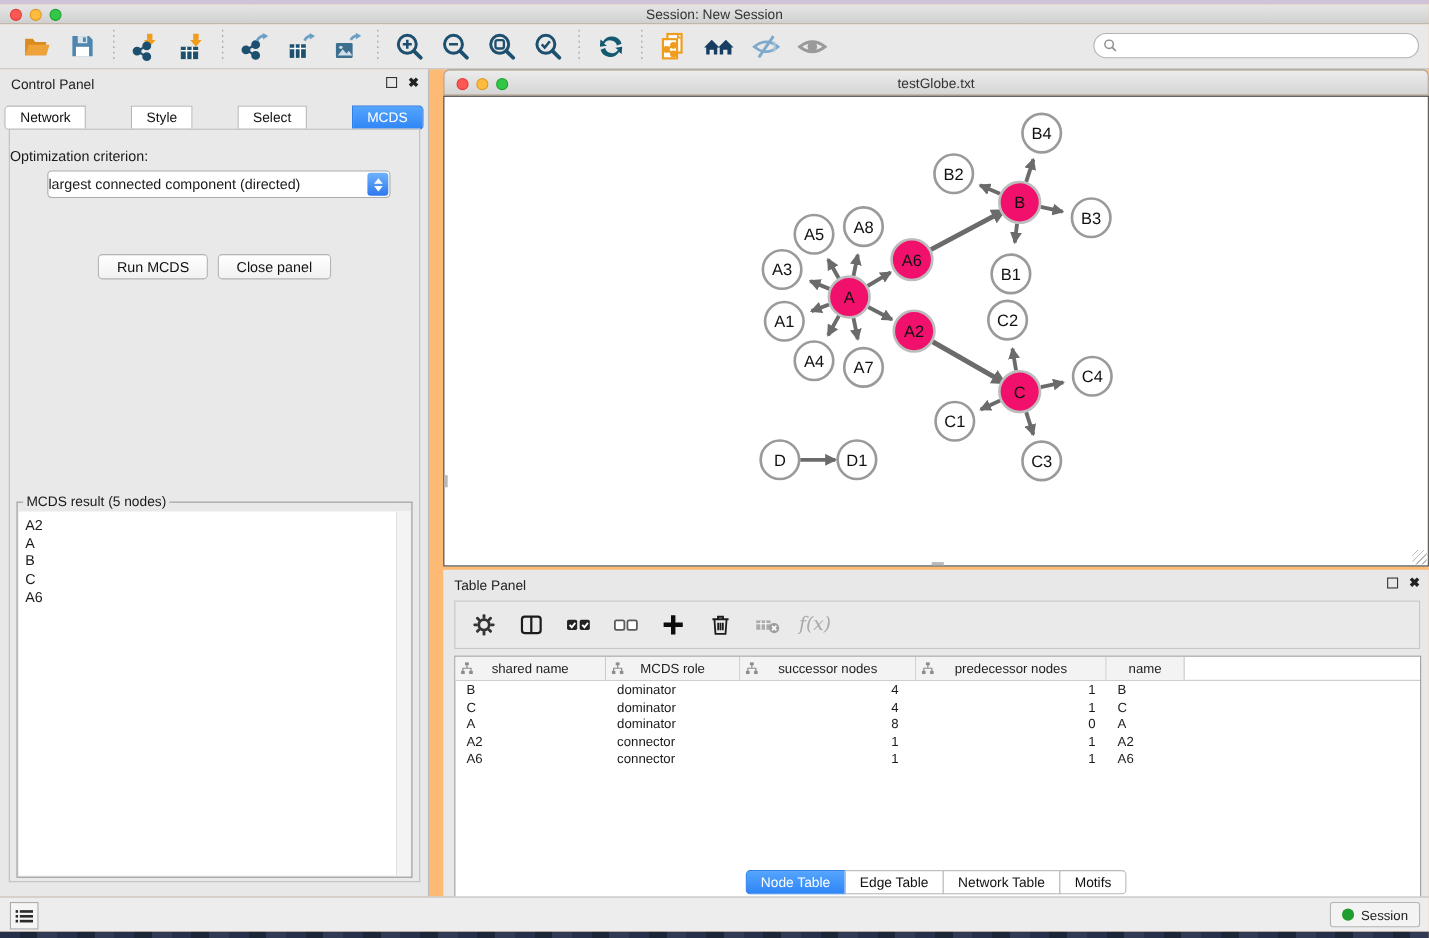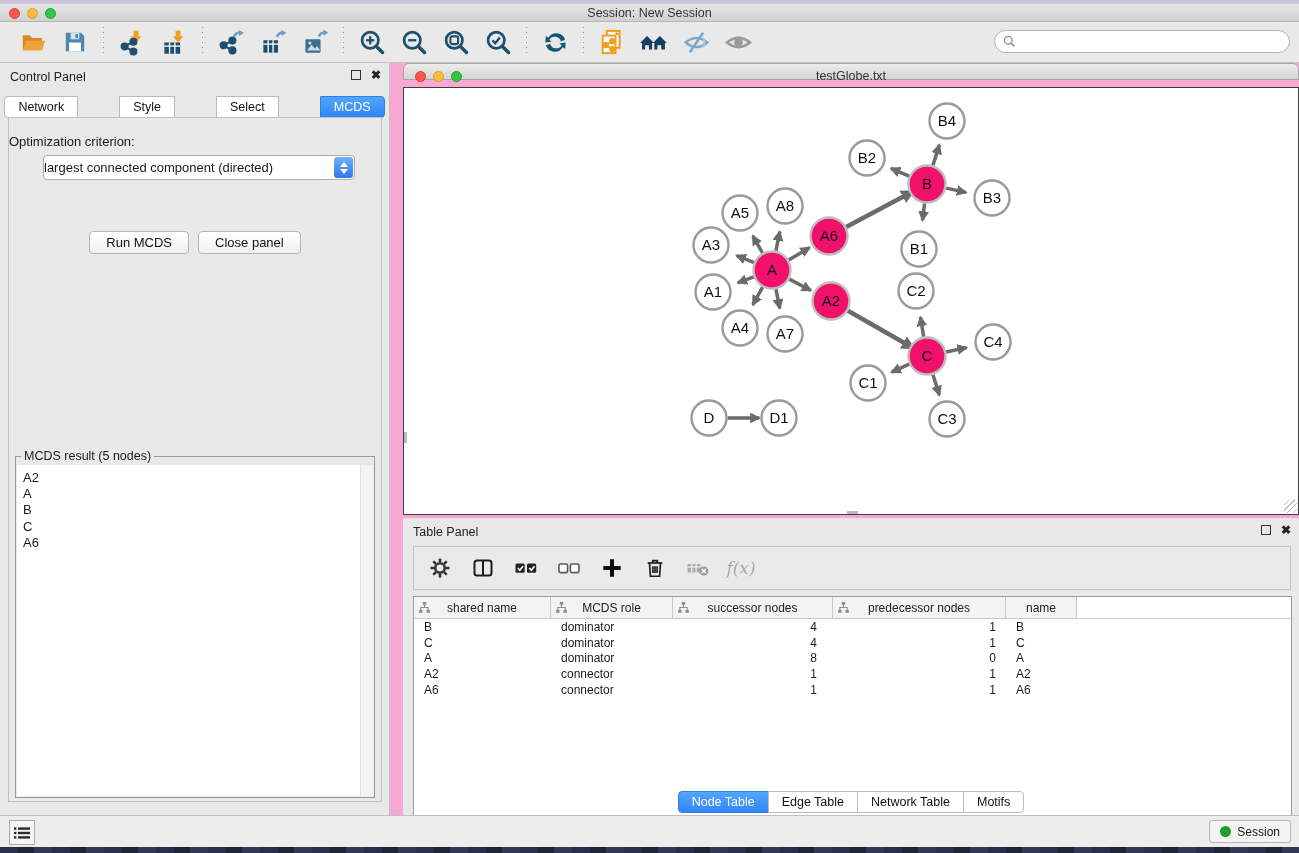--- a/index.html
+++ b/index.html
@@ -1,18 +1,18 @@
 <!DOCTYPE html>
 <html><head>
 <meta charset="utf-8">
 <style>
   * { margin:0; padding:0; box-sizing:border-box; }
   html,body { width:1299px; height:853px; }
   body { font-family:"Liberation Sans", sans-serif; color:#1a1a1a; background:#e8e8e8; }
-  .app { position:relative; width:1299px; height:853px; background:#f9a8d4; overflow:hidden; }
+  .app { position:relative; width:1299px; height:853px; background:#fdba74; overflow:hidden; }
 
   
   .mac-strip { position:absolute; left:0; top:0; width:100%; height:4px; background:#cfc2db; }
   .titlebar { position:absolute; left:0; top:4px; width:100%; height:18px;
       background:linear-gradient(#e6e6e6,#d0d0d0); border-bottom:1px solid #b6b6b6; }
   .titlebar .title { position:absolute; left:0; right:0; top:2px; text-align:center; font-size:12.5px; color:#333; }
   .lights { position:absolute; left:9px; top:4px; display:flex; gap:7px; }
   .light { width:11px; height:11px; border-radius:50%; }
   .light.red { background:#fc5753; border:1px solid #df3e38; }
   .light.yellow { background:#fdbc40; border:1px solid #de9b26; }
@@ -57,21 +57,21 @@
       font-size:13px; padding:3px 16px; color:#111; }
   .fieldset { position:absolute; left:6px; right:6px; top:338px; bottom:3px; border:1px solid #9a9a9a; }
   .fieldset .legend { position:absolute; left:5px; top:-8px; background:#e9e9e9; padding:0 3px; font-size:12.5px; }
   .listbox { position:absolute; left:1px; right:1px; top:8px; bottom:1px; background:#fff; }
   .listbox .scroll { position:absolute; right:0; top:0; bottom:0; width:13px; background:#f4f4f4; border-left:1px solid #e0e0e0; }
   .result-items { padding:5px 0 0 6px; }
   .result-item { font-size:13px; line-height:16.2px; }
 
   
   .net-window { position:absolute; left:403px; top:63px; width:896px; height:452px; }
-  .net-titlebar { position:absolute; left:0; top:0; width:100%; height:17px;
+  .net-titlebar { position:absolute; left:0; top:0; width:100%; height:24px;
       background:linear-gradient(#ececec,#d5d5d5); border:1px solid #a6a6a6; border-radius:6px 6px 0 0; }
   .net-titlebar .title { position:absolute; left:0; right:0; top:5px; text-align:center; font-size:12.5px; color:#333; }
   .net-titlebar .lights { left:11px; top:7px; }
   .net-canvas { position:absolute; left:0; top:24px; right:0; bottom:0; background:#fff; border:1px solid #3e3e3e; }
   .net-canvas svg { display:block; }
   .grip { position:absolute; right:1px; bottom:1px; width:13px; height:13px;
       background:repeating-linear-gradient(135deg, transparent 0 3px, #b9b9b9 3px 4px); }
   .vmark { position:absolute; left:0px; top:344px; width:3px; height:11px; background:#b9b9b9; }
   .hmark { position:absolute; left:443px; bottom:0px; width:11px; height:3px; background:#b9b9b9; }
 

